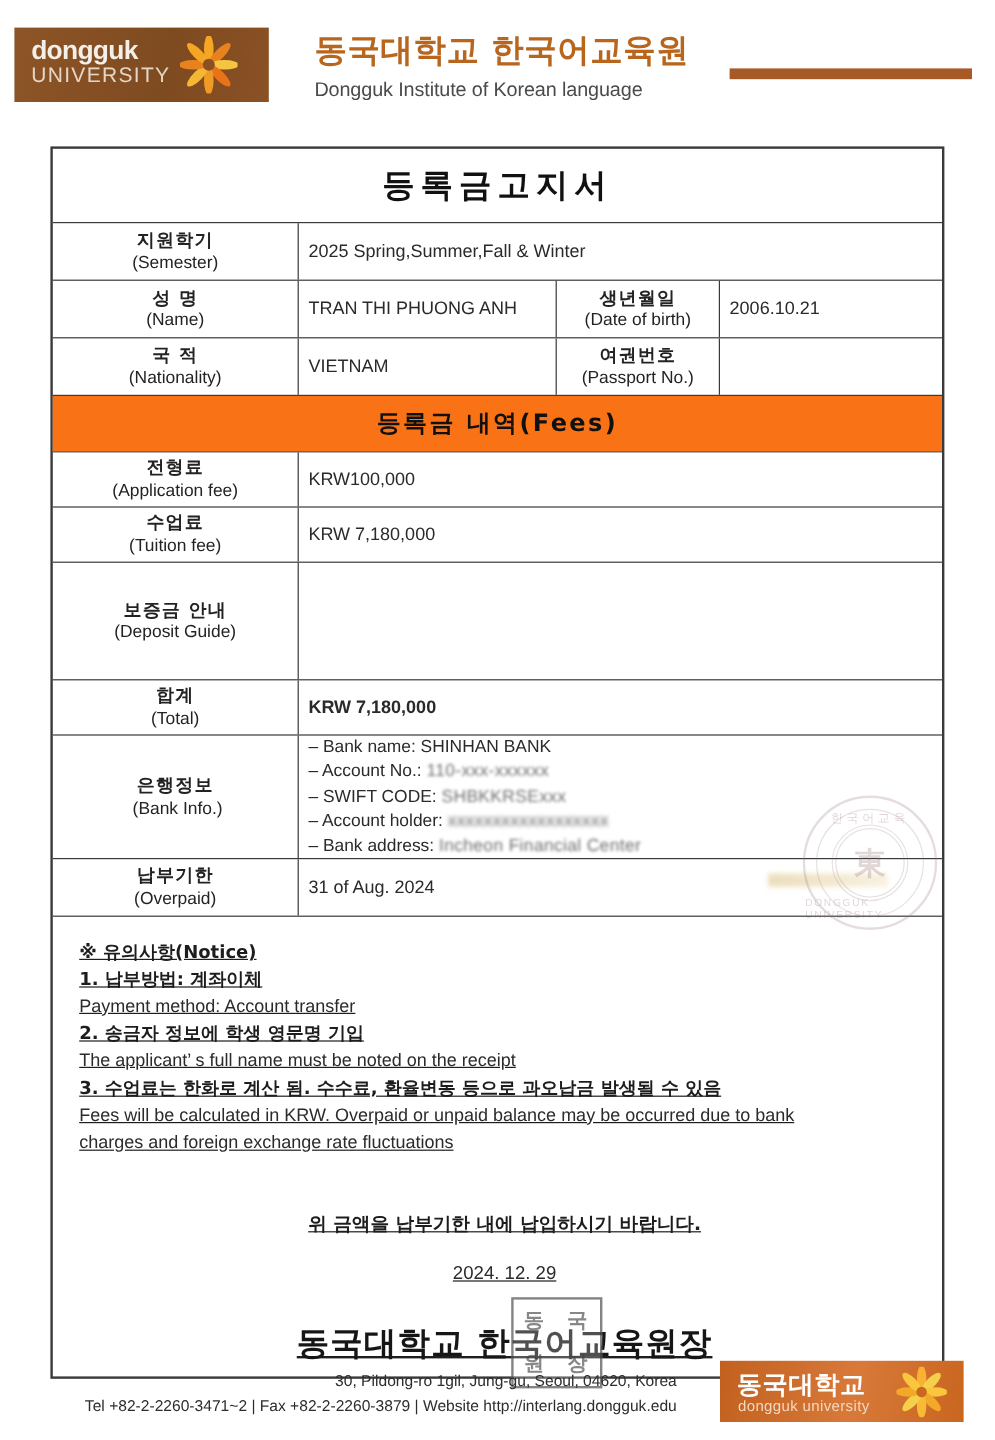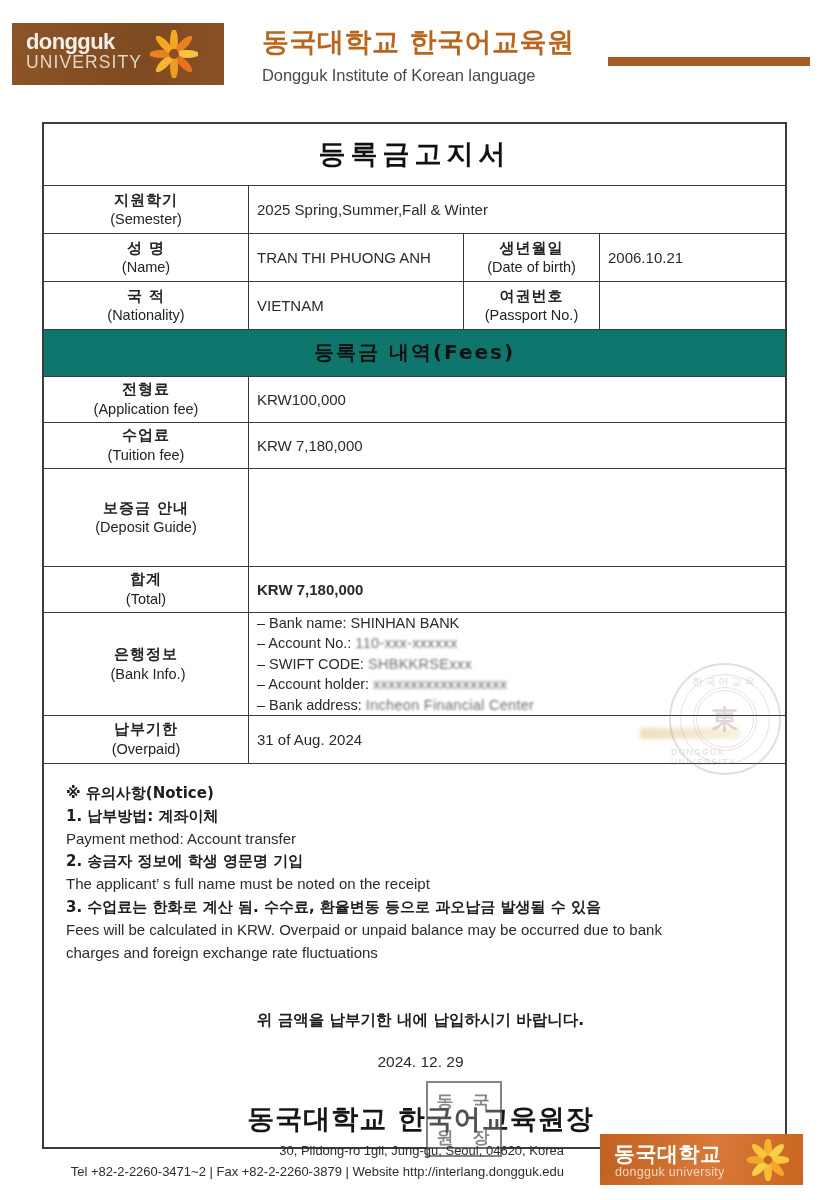--- a/index.html
+++ b/index.html
@@ -149,21 +149,21 @@
     font-size: 27px;
     font-weight: bold;
     letter-spacing: 5px;
     padding: 12px 0 13px 0;
     font-family: "DejaVu Sans", "Liberation Sans", sans-serif;
     color: #111;
   }
 
   
   .section-head {
-    background: #0f766e;
+    background: #f97316;
     text-align: center;
     width: 100%;
     font-size: 20px;
     font-weight: bold;
     letter-spacing: 2px;
     padding: 9px 0 10px 0;
     font-family: "DejaVu Sans", "Liberation Sans", sans-serif;
     color: #111;
   }
 
@@ -199,20 +199,21 @@
     color: #5d5d5d;
     filter: blur(1.6px);
     letter-spacing: 0.2px;
   }
 
   
   .notice-row {
     padding: 18px 10px 22px 22px;
     height: 383px;
     position: relative;
+    text-decoration: underline;
   }
   .notice-line {
     font-size: 15px;
     line-height: 1.52;
     color: #2b2b2b;
   }
   .notice-line.ko {
     font-family: "DejaVu Sans", "Liberation Sans", sans-serif;
     font-weight: bold;
     color: #1d1d1d;

